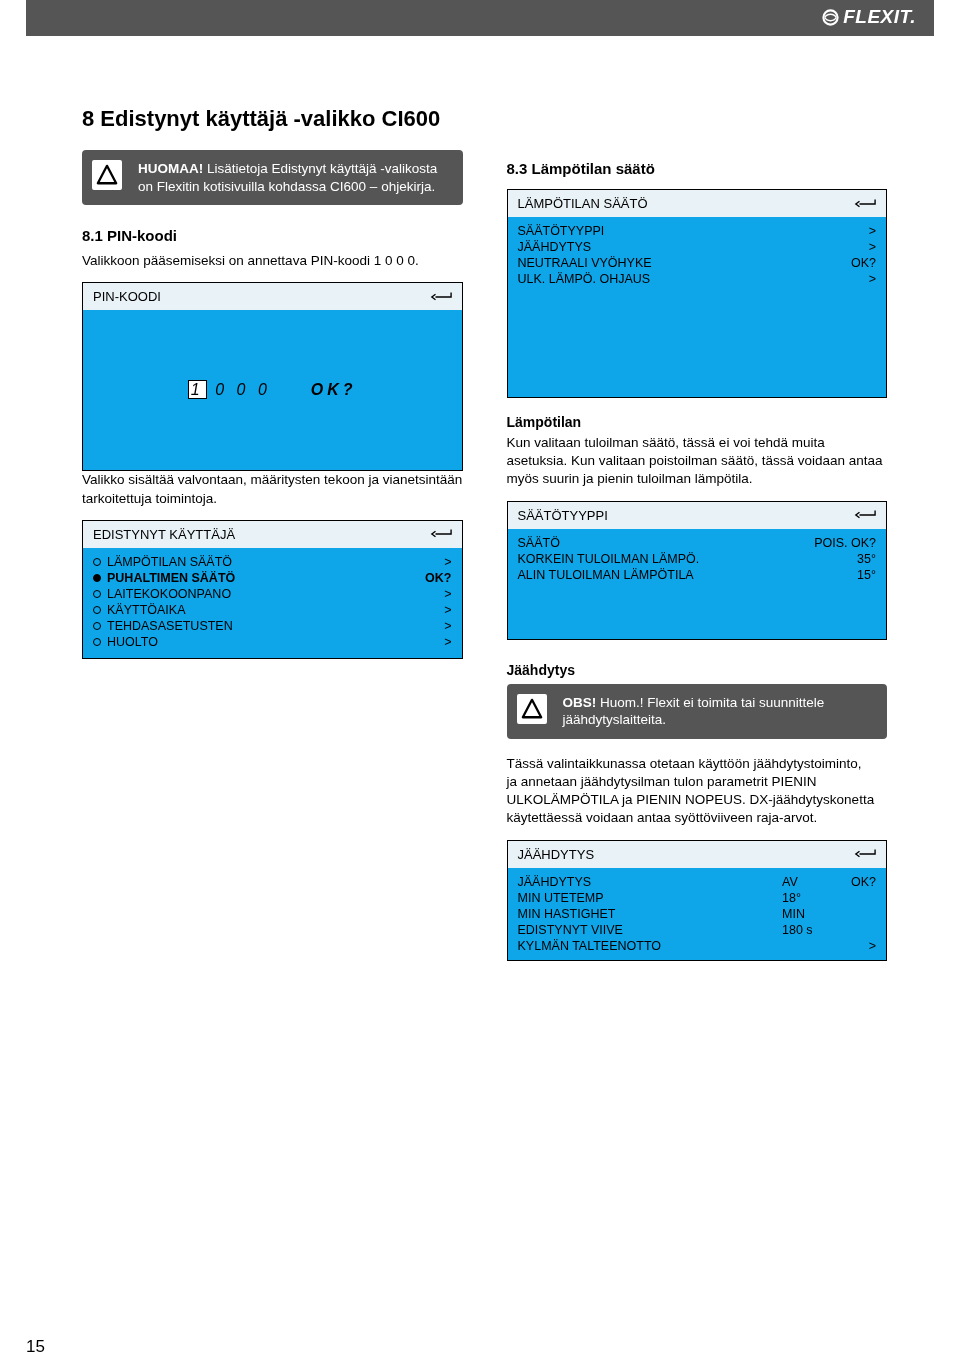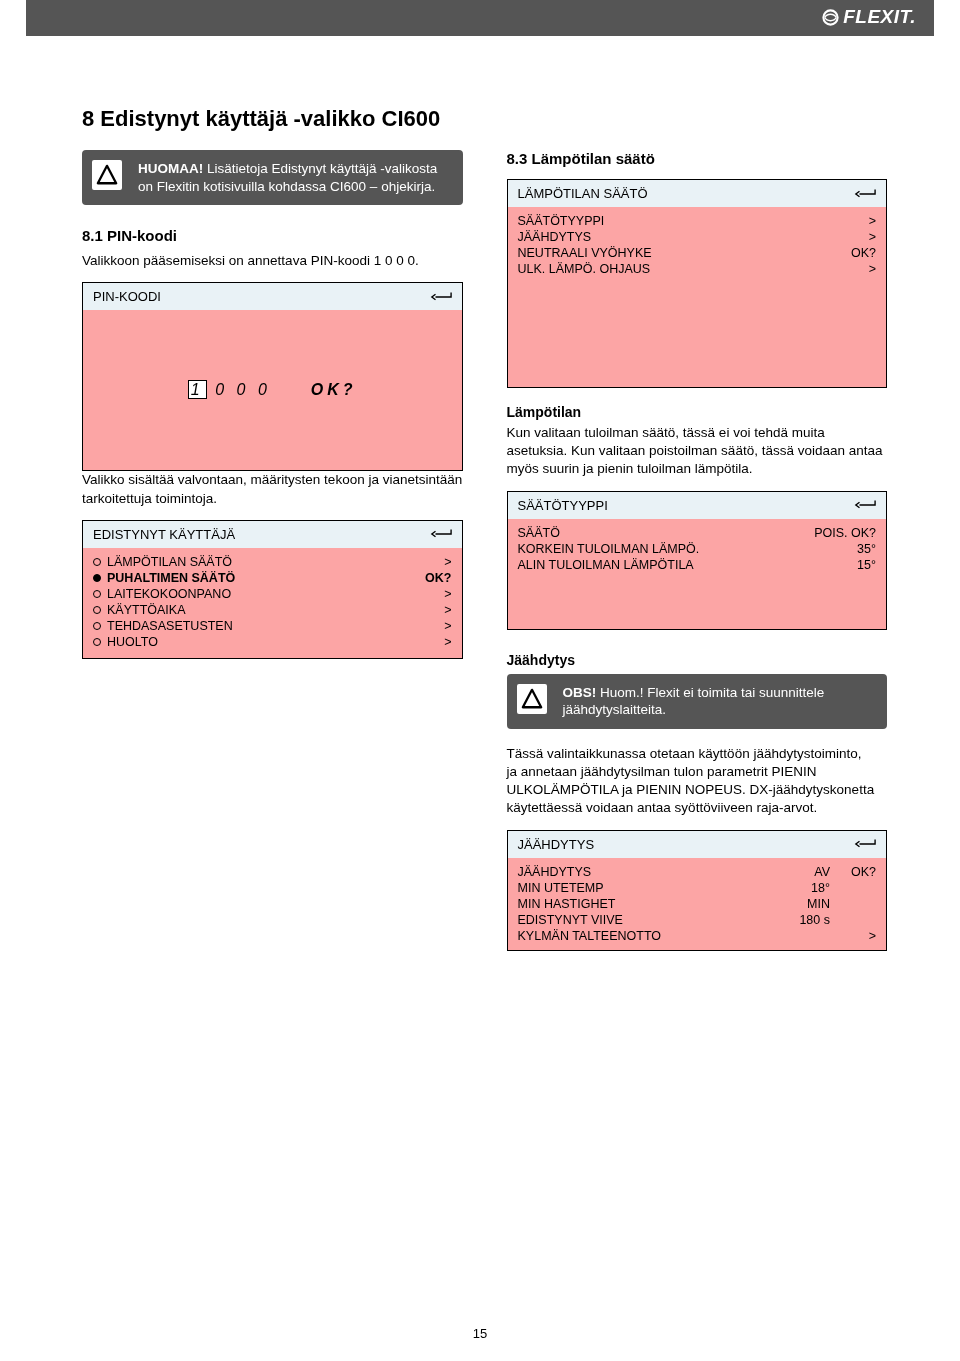--- a/index.html
+++ b/index.html
@@ -12,42 +12,42 @@
   .content { padding: 70px 47px 30px 56px; }
   h1 { font-size: 22px; font-weight: 900; margin-bottom: 18px; }
   .cols { display: flex; gap: 44px; }
   .col { flex: 1; min-width: 0; }
   .notice { border: 2px solid #555; border-radius: 4px; background: #555; color: #fff; padding: 8px 8px; display: flex; gap: 16px; align-items: flex-start; font-size: 13.5px; line-height: 1.3; }
   .notice-icon { width: 30px; height: 30px; flex: 0 0 30px; background: #fff; color:#000; border-radius: 2px; display:flex; align-items:center; justify-content:center;}
   .notice-icon svg { width: 22px; height: 22px; }
   .notice-text .strong { font-weight: 900; }
   h2 { font-size: 15px; font-weight: 900; margin-top: 22px; margin-bottom: 8px; }
   p.body { font-size: 13.5px; line-height: 1.35; }
-  .screen { border: 1px solid #000; margin-top: 12px; background: #fca5a5; }
+  .screen { border: 1px solid #000; margin-top: 12px; background: #0ea5e9; }
   .screen-title { display: flex; justify-content: space-between; align-items: center; padding: 6px 10px; background: #e9f2f6; font-size: 13px; }
   .screen-title .ret { }
   .screen-body { padding: 6px 10px; min-height: 110px; }
   .screen-body.small { min-height: 70px; }
   .ret svg { width: 22px; height: 12px; display:block;}
 
   .row { display: flex; justify-content: space-between; font-size: 12.5px; padding: 1px 0; }
   .row .label { display: flex; align-items: center; gap: 6px; }
   .row .label .bullet { width: 8px; height: 8px; border: 1px solid #000; border-radius: 50%; display:inline-block;}
   .row .label .bullet.filled { background:#000; }
   .row.strong { font-weight: 700; }
   .pin-screen .screen-body { min-height: 160px; display:flex; align-items:center; justify-content:center;font-style:italic; }
   .pin-entry { display:flex; align-items:center; gap: 40px; font-size: 16px; letter-spacing: 4px; }
   .pin-digits { }
   .pin-digits .cursor { background:#fff; padding:0 2px; border:1px solid #000;}
   .subhead { font-size: 14px; font-weight: 900; margin-top: 16px; margin-bottom: 4px; }
   .val3 { display:flex; }
   .val3 .c1 { flex: 1; }
-  .val3 .c2 { width: 48px; text-align:right;}
+  .val3 .c2 { width: 48px; text-align:left;}
   .val3 .c3 { width: 46px; text-align:right;}
-  .page-num { position:absolute; bottom: 20px; left:0; right:0; text-align:center; font-size: 13px;}
+  .page-num { position:absolute; bottom: 4px; left:0; right:0; text-align:left; font-size: 17px;}
 </style>
 </head>
 <body>
 
 <div class="page">
 
   <div class="header-bar">
     <div class="brand">
       <span class="brand-icon">
         <svg viewBox="0 0 24 24">
@@ -157,21 +157,21 @@
                 </span>
                 <span>&gt;</span>
               </div>
             </div>
         </div>
 
       </div>
 
       <div class="col">
 
-        <h2 style="margin-top:0;">8.3    Lämpötilan säätö</h2>
+        <h2 style="margin-top:10px;">8.3    Lämpötilan säätö</h2>
 
         <div class="screen">
           <div class="screen-title">
             <span>LÄMPÖTILAN SÄÄTÖ</span>
             <span class="ret">
                 <svg viewBox="0 0 24 12">
                   <path d="M23 1 v5 H6 M6 3 l-4 3 4 3" fill="none" stroke="#000" stroke-width="1.5"></path>
                 </svg>
               </span>
           </div>

